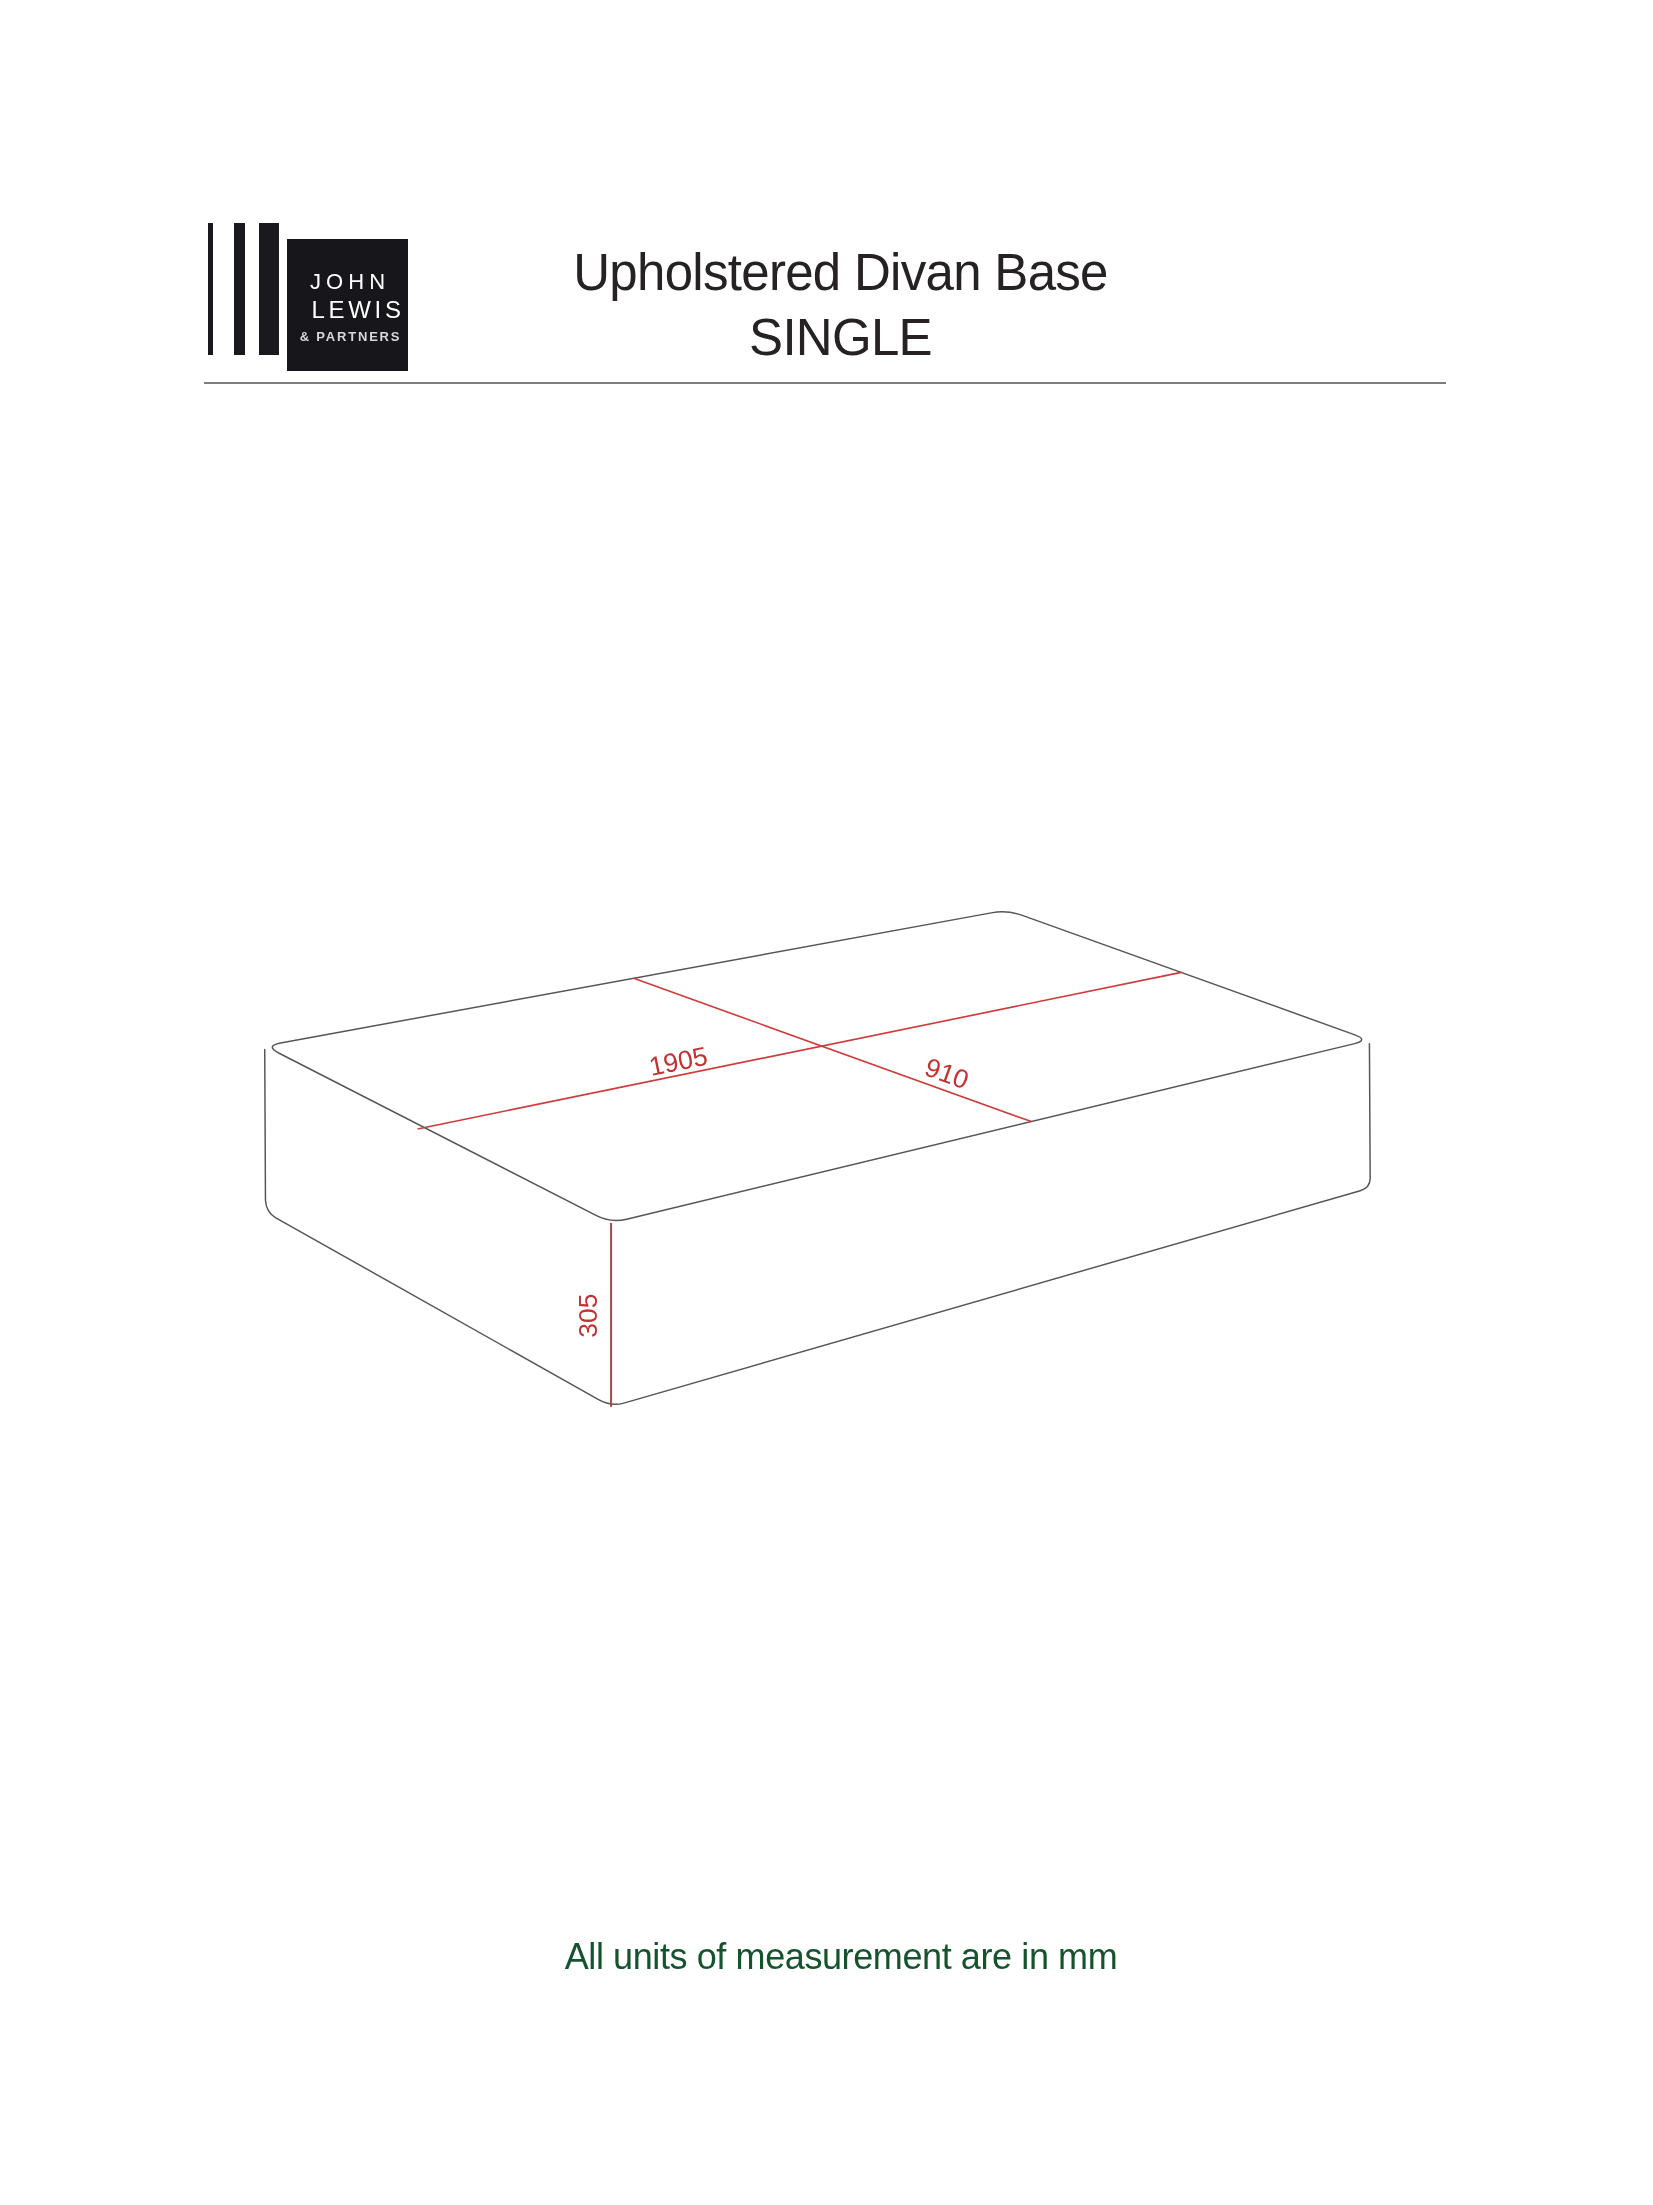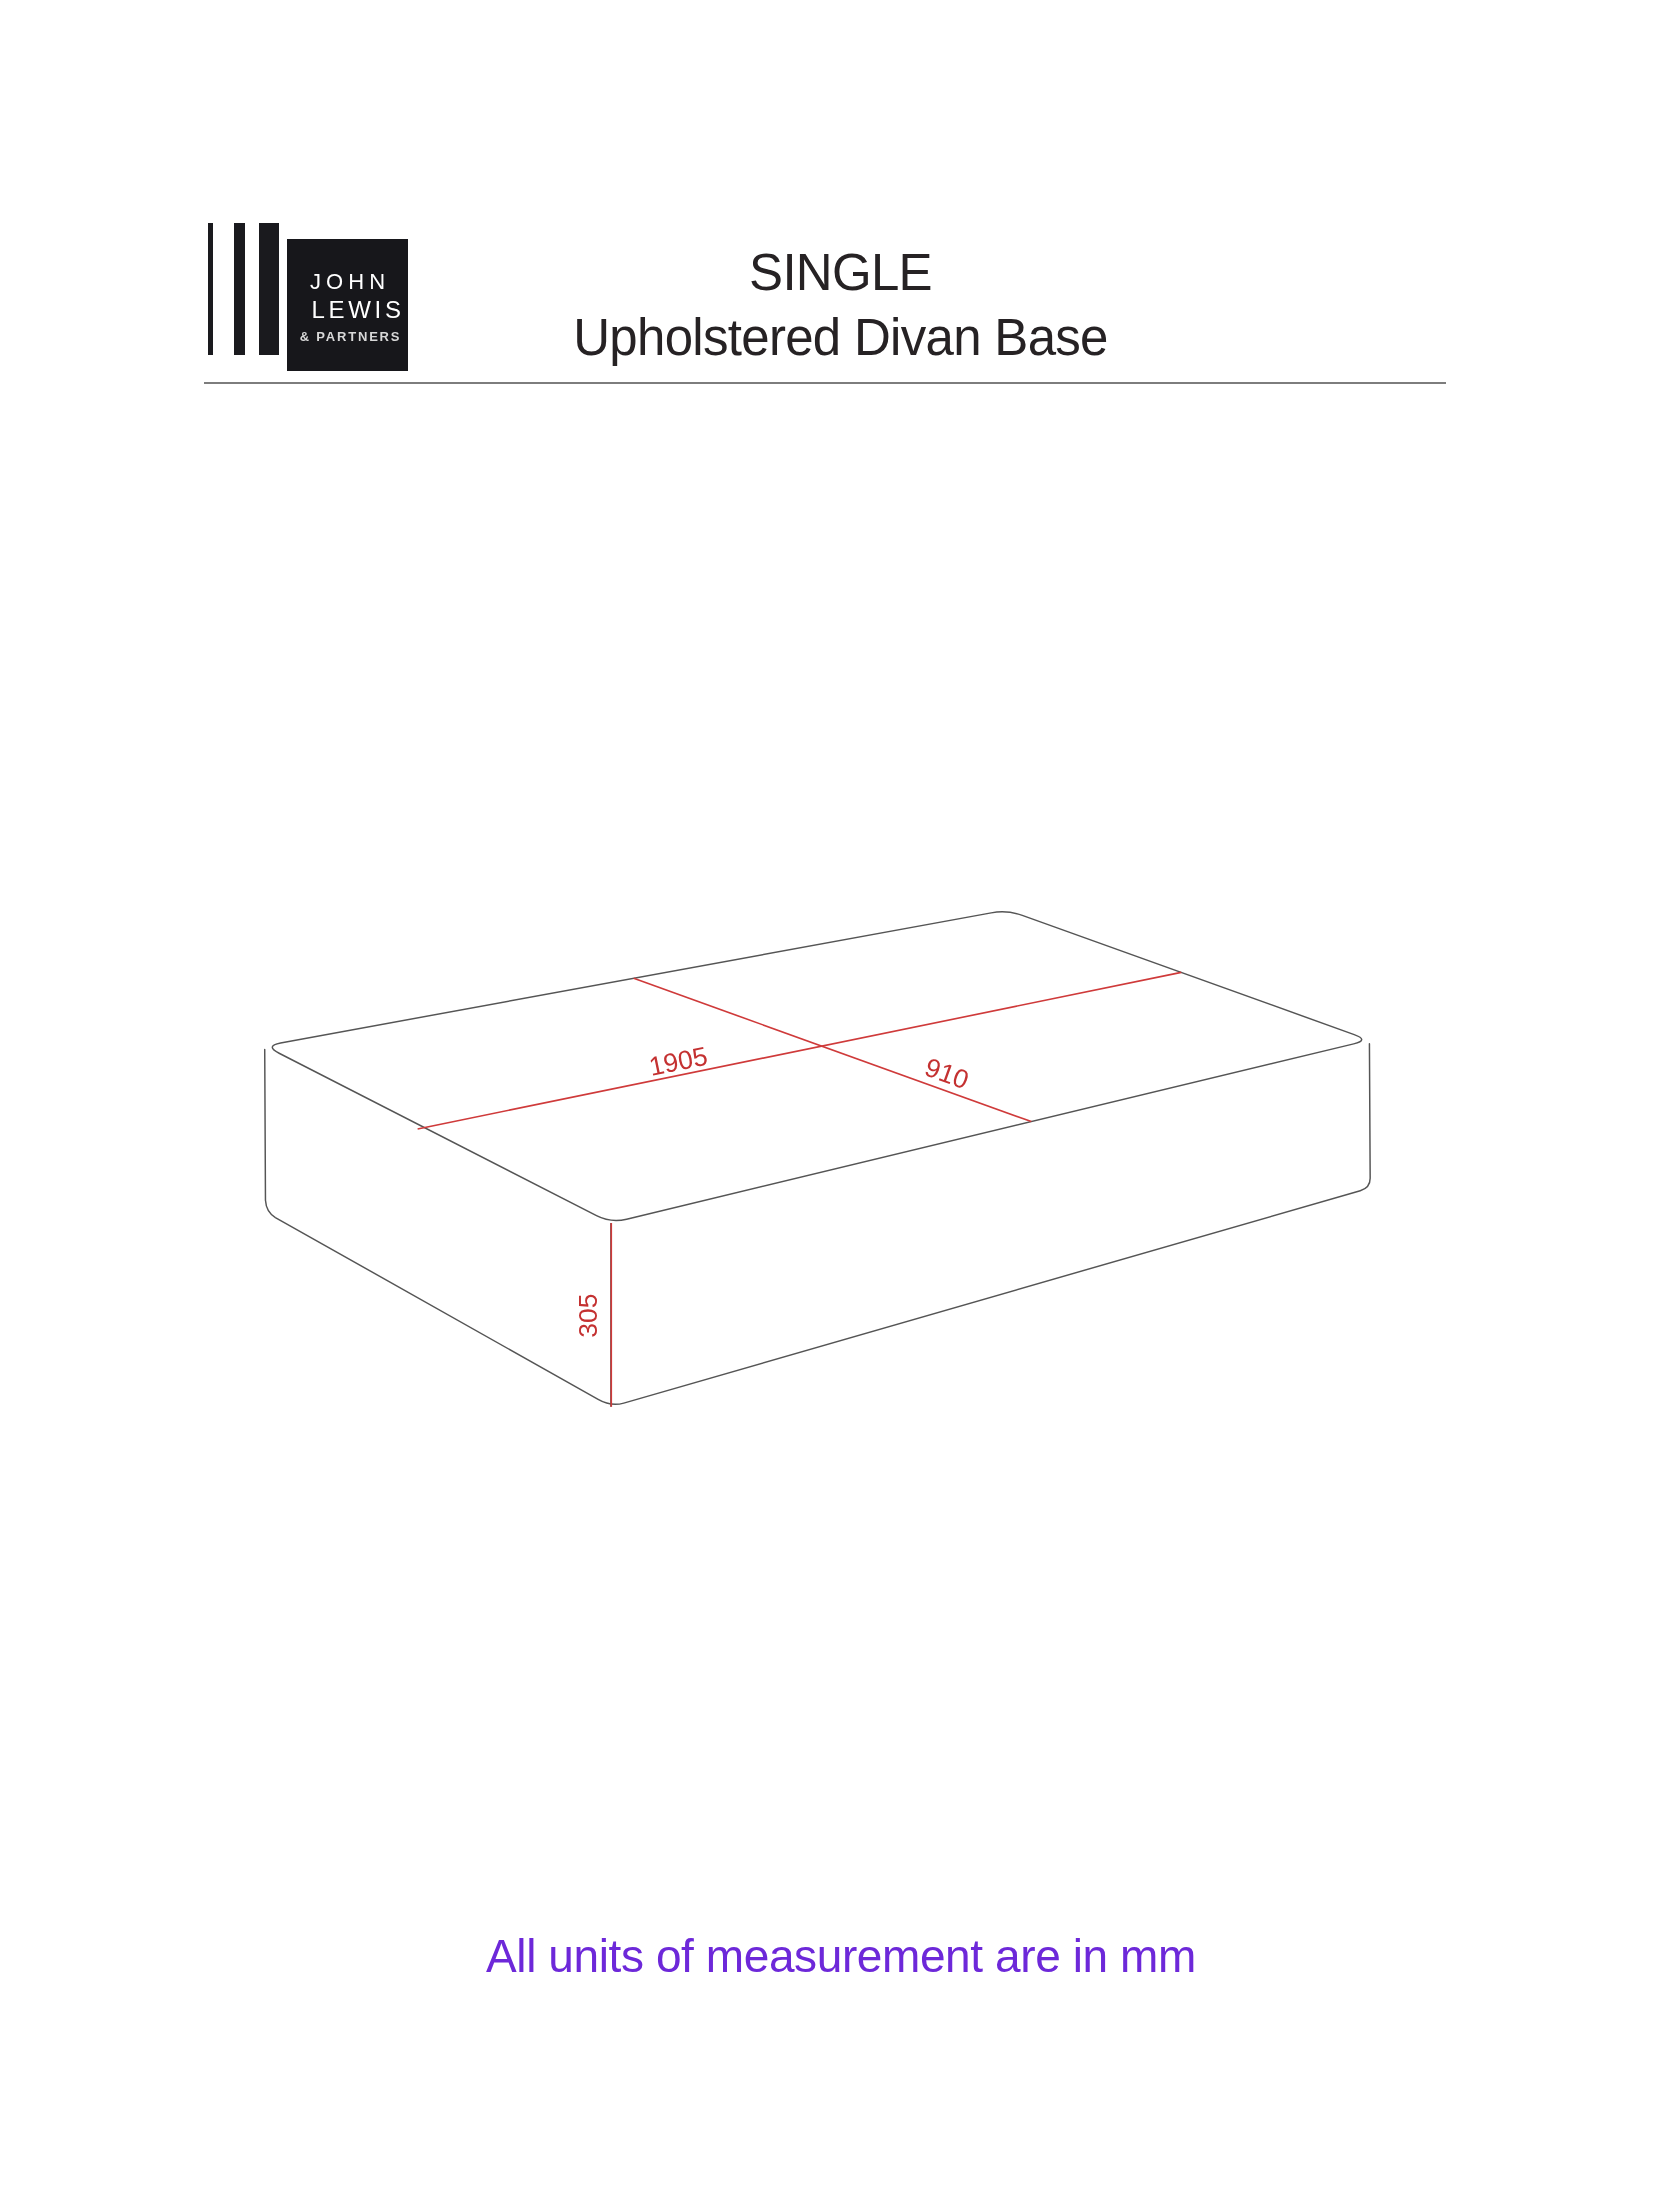--- a/index.html
+++ b/index.html
@@ -36,43 +36,43 @@
   }
   
   .diagram-svg{position:absolute;left:0;top:0;width:1654px;height:2205px;}
   .dim-label{
     font-family:"Liberation Sans", sans-serif;
     font-size:36px;
   }
   
   .footer-note{
     position:absolute;left:459px;top:1927px;width:764px;
-    text-align:center;color:#6d28d9;
-    font-size:46px;line-height:59px;letter-spacing:-0.4px;
+    text-align:center;color:#14532d;
+    font-size:36px;line-height:59px;letter-spacing:-0.4px;
   }
 </style>
 </head>
 <body>
 
 <div class="page">
 
   <div class="logo">
     <div class="bar bar1"></div>
     <div class="bar bar2"></div>
     <div class="bar bar3"></div>
     <div class="logo-square">
       <span class="logo-john">JOHN</span>
       <span class="logo-lewis">LEWIS</span>
       <span class="logo-partners">&amp; PARTNERS</span>
     </div>
   </div>
 
   <div class="title">
+    <div>Upholstered Divan Base</div>
     <div>SINGLE</div>
-    <div>Upholstered Divan Base</div>
   </div>
 
   <div class="header-rule"></div>
 
   <svg class="diagram-svg" viewBox="0 0 2250 3000">
 
     <path d="M 381.6 1419 L 1348.4 1242 Q 1370 1238 1390.7 1245.4 L 1842.3 1407.6
          Q 1863 1415 1841.6 1420.2 L 852.4 1658.8 Q 831 1664 811.4 1654
          L 379.6 1433 Q 360 1423 381.6 1419 Z" fill="#ffffff" stroke="#555555" stroke-width="2" stroke-linejoin="round"></path>
 

